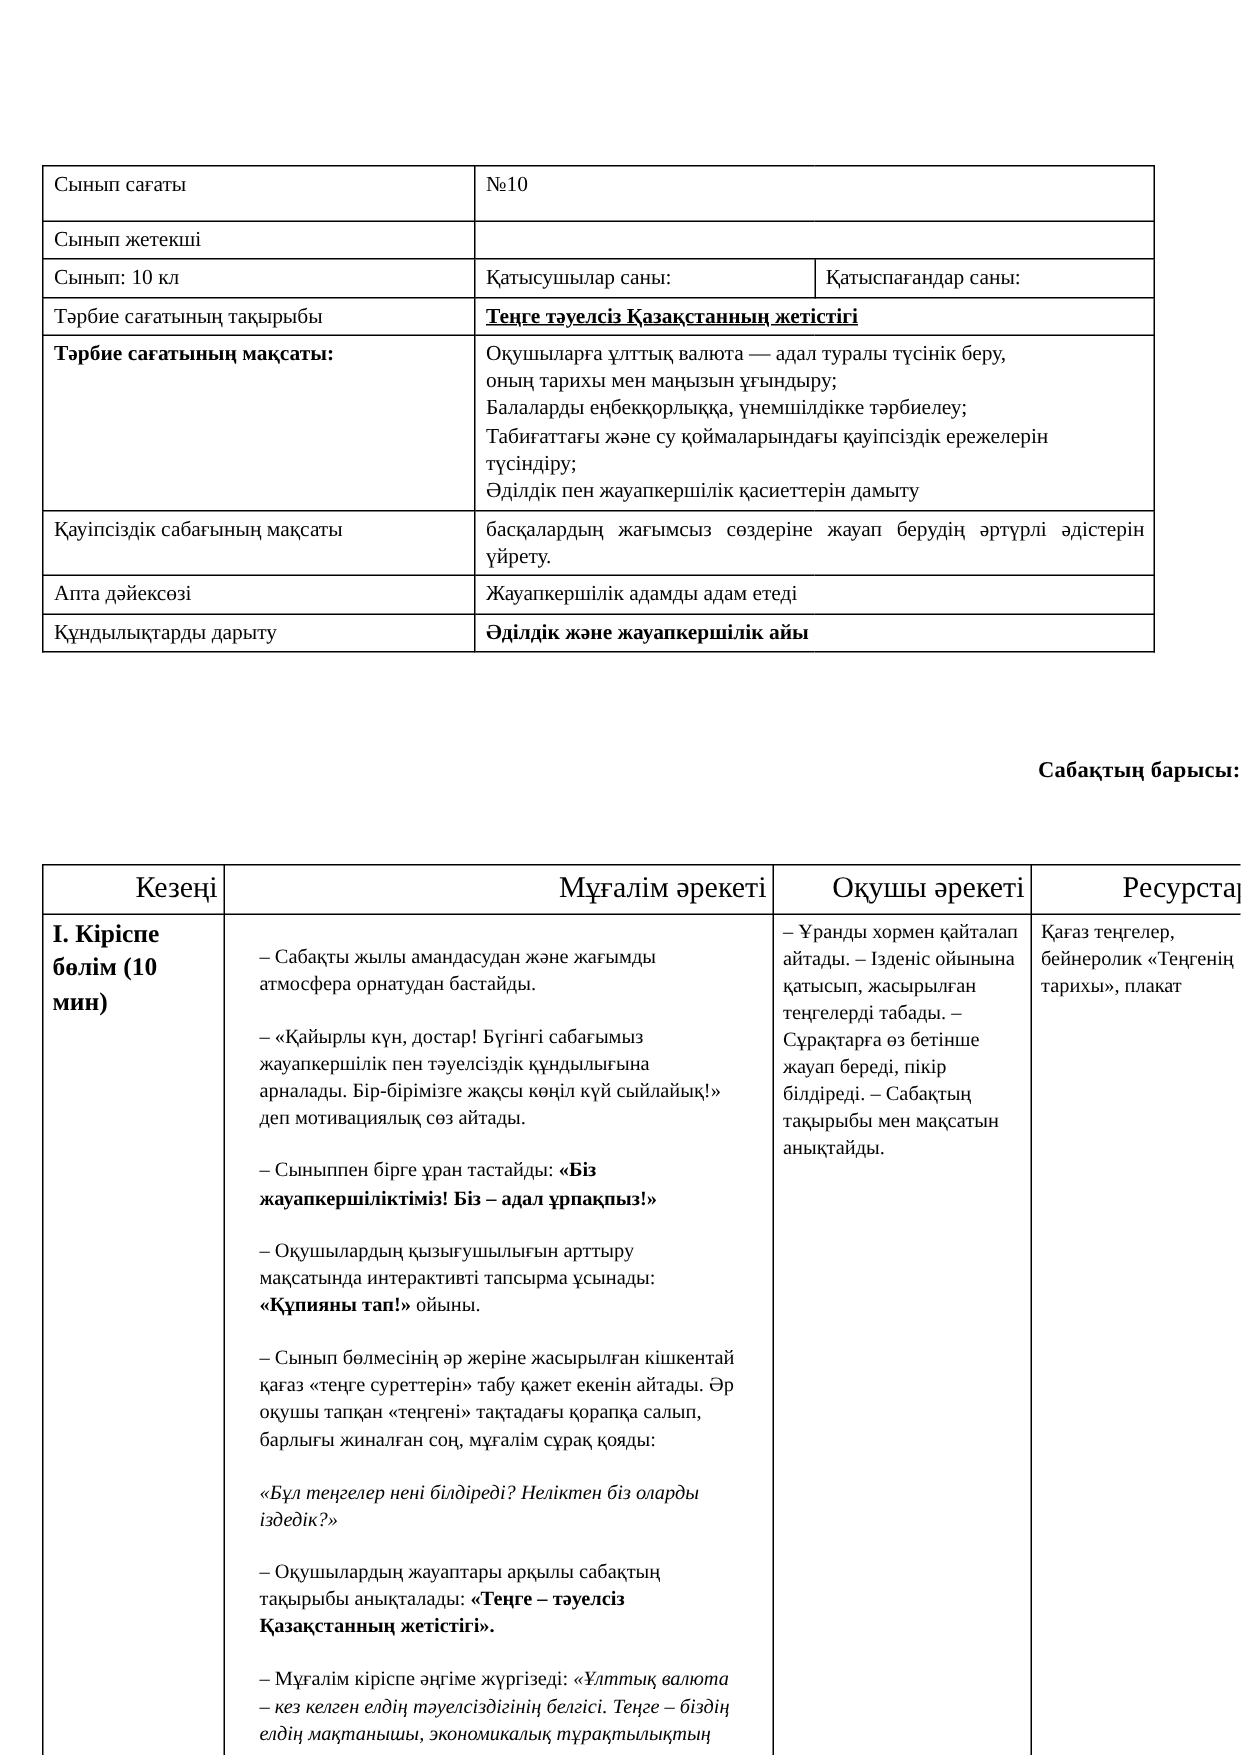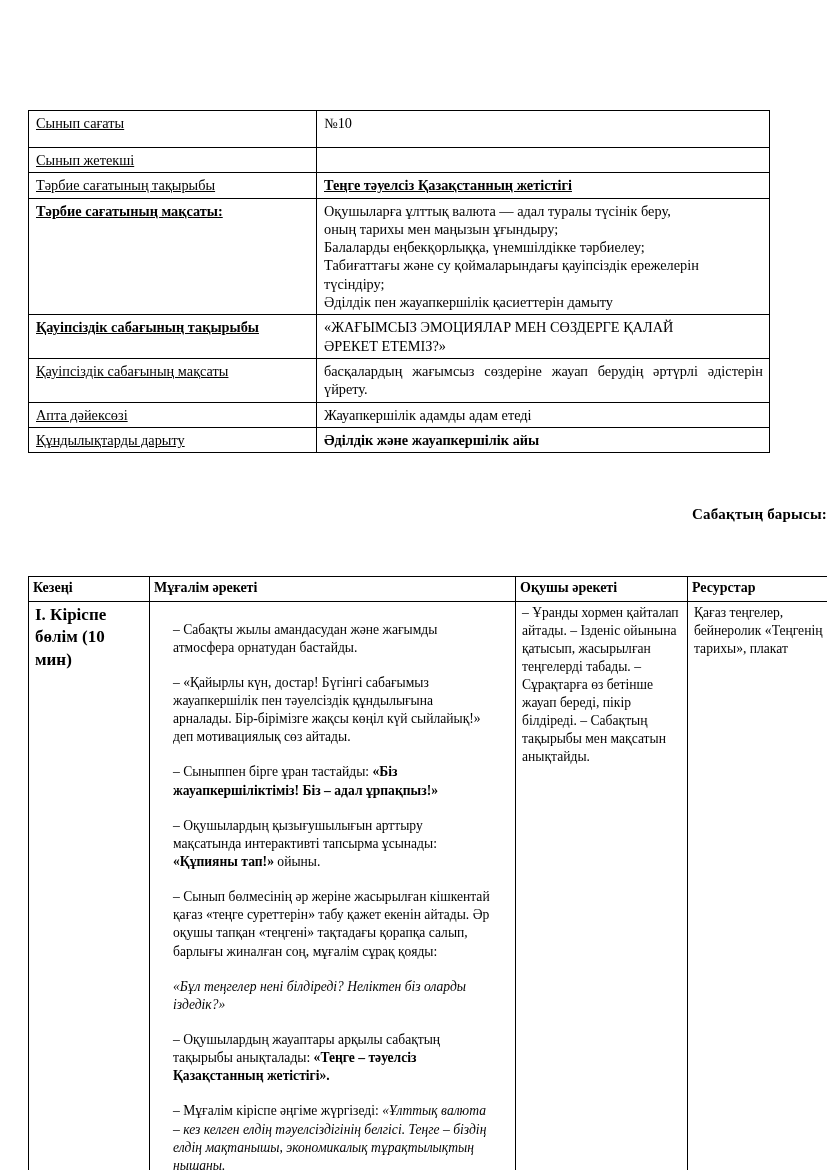--- a/index.html
+++ b/index.html
@@ -34,21 +34,21 @@
     border-collapse: collapse;
     table-layout: fixed;
     font-size: 14.3px;
     line-height: 1.28;
   }
   .info-table td {
     border: 1px solid #000000;
     padding: 3px 6px 3px 7px;
     vertical-align: top;
   }
-  .info-table .label-col { width: 274px; text-decoration: underline; }
+  .info-table .label-col { width: 274px; }
   .info-table .bold { font-weight: bold; }
   .info-table .underline-bold {
     font-weight: bold;
     text-decoration: underline;
     margin-top: 48px;
   }
   .cell-justify { text-align: justify; text-align-last: left; }
 
   .row-tall-1 td { height: 30px; }
   .pad-bottom-num { padding-top: 22px; }
@@ -78,23 +78,23 @@
     font-size: 13.6px;
     line-height: 1.33;
   }
   .flow-table th,
   .flow-table td {
     border: 1px solid #000000;
     vertical-align: top;
     padding: 2px 5px 2px 6px;
   }
   .flow-table thead th {
-    text-align: left;
-    font-weight: bold;
-    font-size: 14px;
+    text-align: right;
+    font-weight: normal;
+    font-size: 20px;
     padding: 2px 4px 3px 4px;
   }
   .col-stage     { width: 112px; }
   .col-teacher   { width: 357px; }
   .col-student   { width: 163px; }
   .col-resources { width: 142px; }
 
   .stage-cell {
     font-weight: bold;
     font-size: 17px;
@@ -119,45 +119,43 @@
         <td class="label-col">Сынып сағаты</td>
         <td colspan="2" class="pad-bottom-num">№10</td>
       </tr>
 
 
       <tr>
         <td class="label-col">Сынып жетекші</td>
         <td colspan="2">&nbsp;</td>
       </tr>
 
+      <tr>
+        <td class="label-col">Сынып: 10  кл</td>
+        <td style="width:184px">Қатысушылар саны:</td>
+        <td>Қатыспағандар саны:</td>
+      </tr>
 
       <tr>
         <td class="label-col">Тәрбие сағатының тақырыбы</td>
         <td colspan="2" class="underline-bold">Теңге тәуелсіз Қазақстанның жетістігі</td>
       </tr>
 
       <tr>
         <td class="label-col bold">Тәрбие сағатының мақсаты:</td>
         <td colspan="2" class="goal-cell">
           <span class="ln" style="display:block">Оқушыларға ұлттық валюта — адал туралы түсінік беру,</span>
           <span class="ln" style="display:block">оның тарихы мен маңызын ұғындыру;</span>
           <span class="ln" style="display:block">Балаларды еңбекқорлыққа, үнемшілдікке тәрбиелеу;</span>
           <span class="ln" style="display:block">Табиғаттағы және су қоймаларындағы қауіпсіздік ережелерін</span>
           <span class="ln" style="display:block">түсіндіру;</span>
           <span class="ln" style="display:block">Әділдік пен жауапкершілік қасиеттерін дамыту</span>
         </td>
       </tr>
 
-      <tr>
-        <td class="label-col bold">Қауіпсіздік сабағының тақырыбы</td>
-        <td colspan="2">
-          <span class="ln" style="display:block">«ЖАҒЫМСЫЗ ЭМОЦИЯЛАР МЕН СӨЗДЕРГЕ ҚАЛАЙ</span>
-          <span class="ln" style="display:block">ӘРЕКЕТ ЕТЕМІЗ?»</span>
-        </td>
-      </tr>
 
       <tr>
         <td class="label-col">Қауіпсіздік сабағының мақсаты</td>
         <td colspan="2" class="cell-justify">басқалардың жағымсыз сөздеріне жауап берудің әртүрлі әдістерін үйрету.</td>
       </tr>
 
       <tr>
         <td class="label-col">Апта дәйексөзі</td>
         <td colspan="2">Жауапкершілік адамды адам етеді</td>
       </tr>

